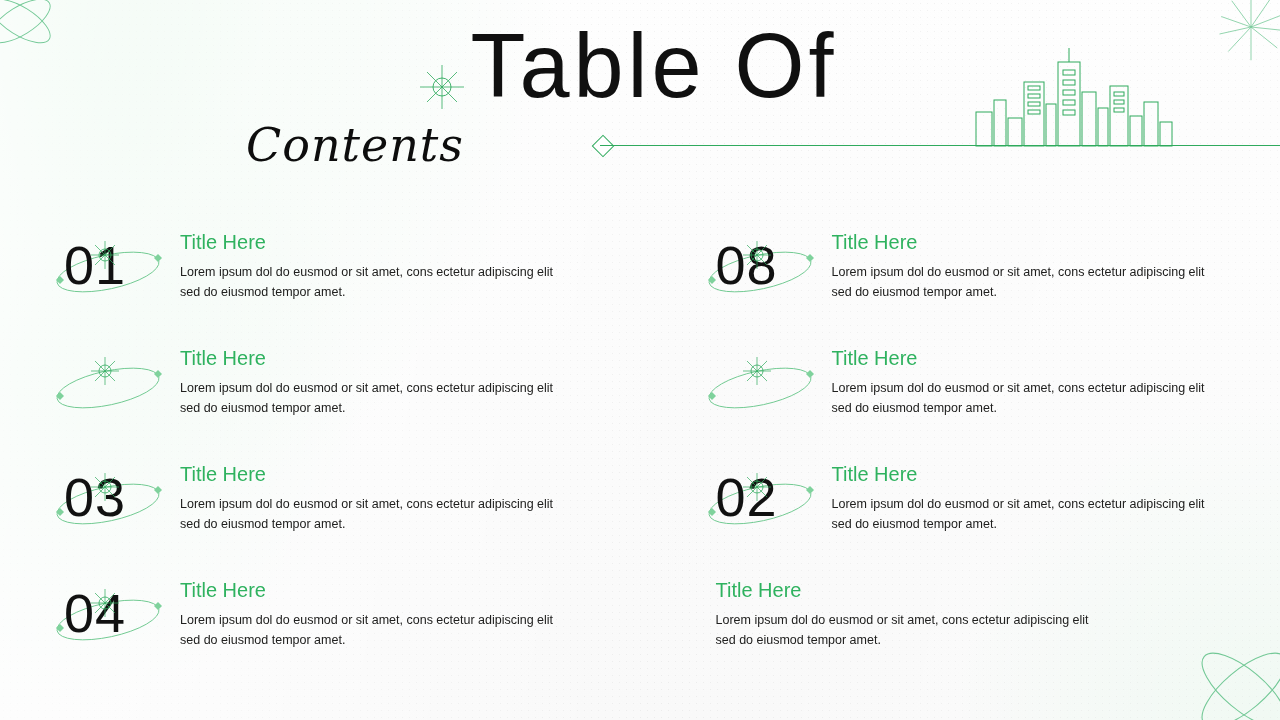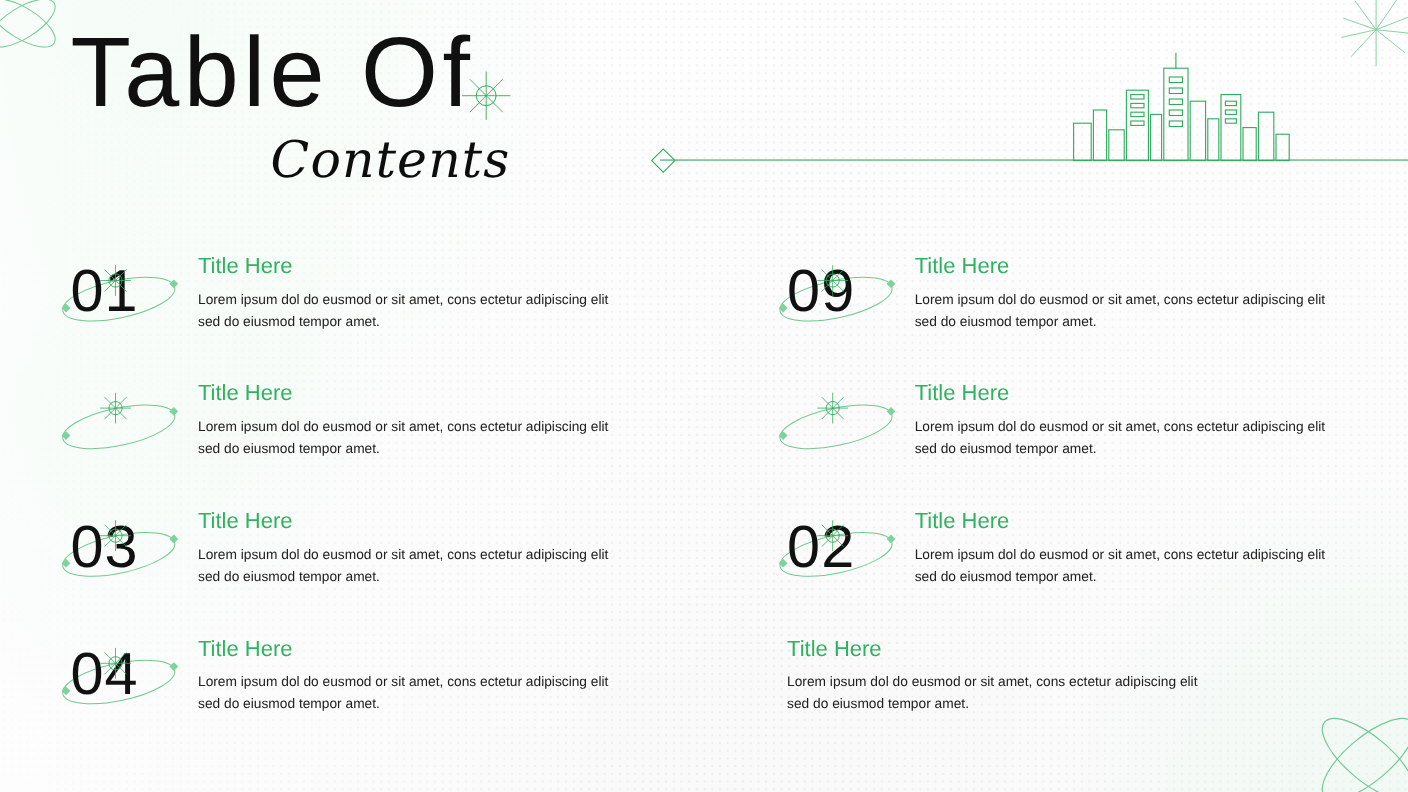--- a/index.html
+++ b/index.html
@@ -50,20 +50,21 @@
     height: 170px;
   }
   .title-main {
     font-family: "Liberation Sans", sans-serif;
     font-size: 90px;
     line-height: 96px;
     letter-spacing: 4px;
     color: #101010;
     font-weight: 400;
     margin: 0;
+    text-align: center;
   }
   .title-script {
     position: absolute;
     left: 182px;
     top: 92px;
     font-family: "DejaVu Serif", serif;
     font-style: italic;
     font-size: 46px;
     line-height: 70px;
     color: #0d0d0d;
@@ -418,21 +419,21 @@
               <line x1="15" y1="15" x2="15" y2="1"></line>
                 <line x1="15" y1="15" x2="15" y2="29"></line>
               <line x1="15" y1="15" x2="1" y2="15"></line>
                 <line x1="15" y1="15" x2="29" y2="15"></line>
               <line x1="15" y1="15" x2="25" y2="5"></line>
                 <line x1="15" y1="15" x2="5" y2="25"></line>
               <line x1="15" y1="15" x2="25" y2="25"></line>
                 <line x1="15" y1="15" x2="5" y2="5"></line>
             </g>
           </svg>
-          <div class="num">09</div>
+          <div class="num">08</div>
         </div>
         <div class="item-text">
           <p class="item-title">Title Here</p>
           <p class="item-desc">Lorem ipsum dol do eusmod or sit amet, cons ectetur adipiscing elit sed do eiusmod tempor amet.</p>
         </div>
       </div>
 
       <div class="item">
         <div class="num-wrap">
           <svg class="orbit" viewBox="0 0 116 72">

